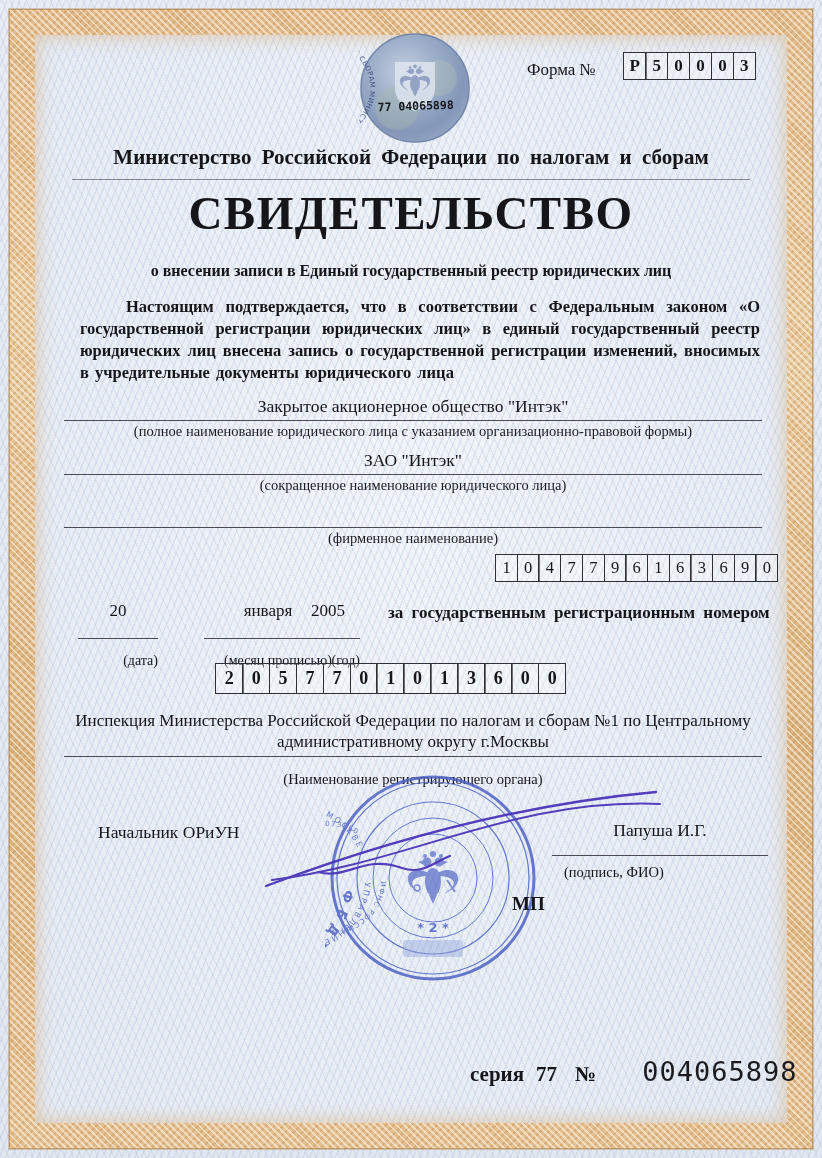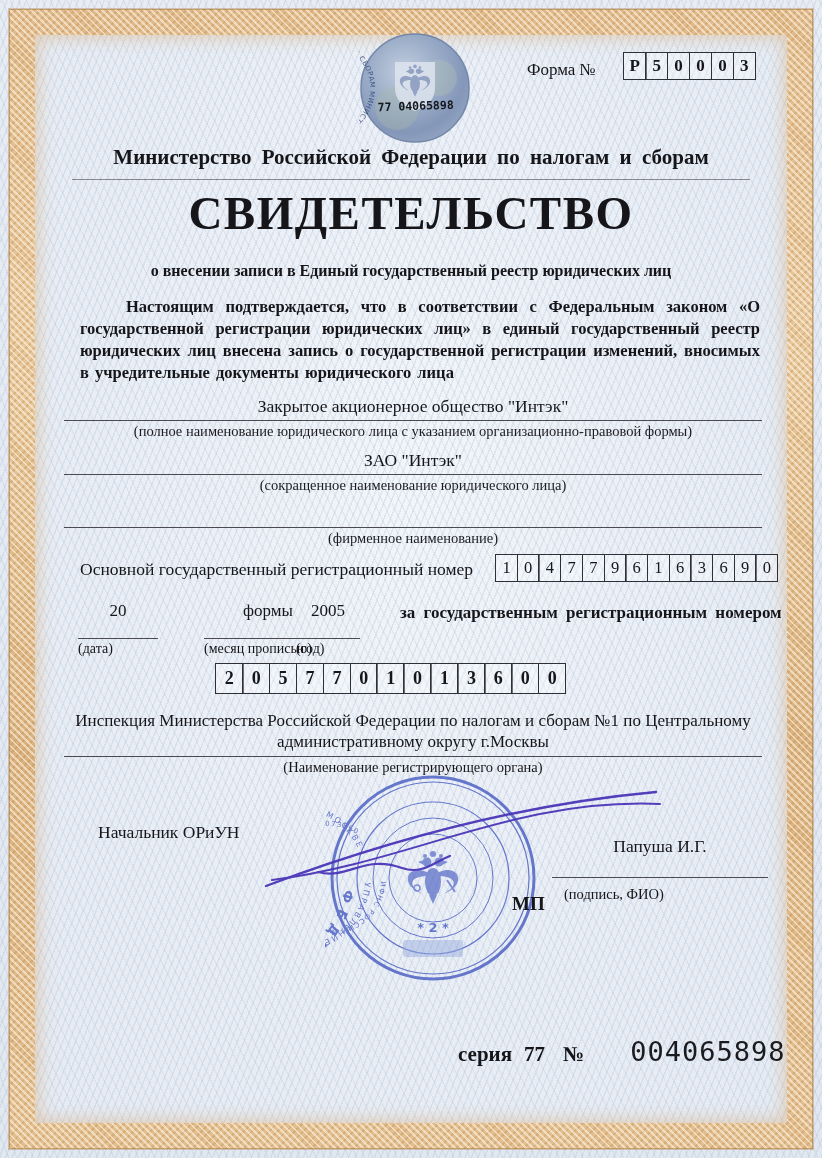--- a/index.html
+++ b/index.html
@@ -58,44 +58,44 @@
   .field{left:64px;right:60px;}
   .field .value{text-align:center;font-size:17.5px;min-height:22px;padding-bottom:2px;border-bottom:1px solid #4a4a52;}
   .field .caption{text-align:center;font-size:14.5px;margin-top:2px;color:#1c1c22;}
   .f1{top:396px;} .f2{top:450px;} .f3{top:503px;}
 
   .ogrn-label{left:80px;top:559px;font-size:17.5px;}
   .ogrn-boxes{left:495px;top:554px;}
 
   .dcol{position:absolute;}
   .dcol .value{text-align:center;font-size:17px;min-height:21px;padding-bottom:16px;border-bottom:1px solid #4a4a52;}
-  .dcol .caption{text-align:left;font-size:14px;margin-top:2px;}
+  .dcol .caption{text-align:right;font-size:14px;margin-top:14px;}
   .d1{left:78px;top:601px;width:80px;}
   .d2{left:204px;top:601px;width:128px;}
   .d3{left:296px;top:601px;width:64px;}
-  .grn-label{left:388px;top:603px;font-size:17px;font-weight:700;word-spacing:4px;margin-left:12px;}
+  .grn-label{left:388px;top:603px;font-size:17px;font-weight:700;word-spacing:4px;}
   .grn-boxes{left:215px;top:663px;}
 
   .authority{left:64px;right:60px;top:710px;}
   .authority .name{text-align:center;font-size:17px;line-height:21px;padding-bottom:4px;border-bottom:1px solid #4a4a52;}
-  .authority .caption{text-align:center;font-size:14.5px;margin-top:2px;}
+  .authority .caption{text-align:center;font-size:14.5px;margin-top:14px;}
 
   .signer-position{left:86px;top:822px;font-size:17.5px;margin-left:12px;}
   .stamp-wrap{left:325px;top:770px;}
   .mp-mark{left:512px;top:893px;font-size:19px;font-weight:700;}
   .sign-name{left:552px;right:54px;top:820px;}
-  .sign-name .name{text-align:center;font-size:17.5px;padding-bottom:20px;border-bottom:1px solid #4a4a52;margin-top:16px;}
+  .sign-name .name{text-align:center;font-size:17.5px;padding-bottom:14px;border-bottom:1px solid #4a4a52;}
   .sign-name .caption{font-size:14.5px;margin-top:8px;padding-left:12px;}
   .sig-ink{left:252px;top:776px;}
 
-  .series-row{left:458px;top:1036px;display:flex;align-items:baseline;}
+  .series-row{left:470px;top:1036px;display:flex;align-items:baseline;}
   .series-word{font-size:21px;font-weight:700;}
   .series-region{font-size:21px;font-weight:700;margin-left:12px;}
   .series-numero{font-size:21px;font-weight:700;margin-left:18px;}
-  .series-number{font-family:"DejaVu Sans Mono",monospace;font-size:27px;margin-left:46px;color:#1b1b1f;letter-spacing:1px;}
+  .series-number{font-family:"DejaVu Sans Mono",monospace;font-size:27px;margin-left:46px;color:#1b1b1f;letter-spacing:1px;margin-top:20px;}
 </style>
 </head>
 <body>
 
 <div class="page">
   <div class="ornate-border"></div>
   <div class="inner-page"></div>
 
   <div class="content">
 
@@ -155,21 +155,20 @@
     </div>
     <div class="abs field f2">
       <div class="value">ЗАО "Интэк"</div>
       <div class="caption">(сокращенное наименование юридического лица)</div>
     </div>
     <div class="abs field f3">
       <div class="value"></div>
       <div class="caption">(фирменное наименование)</div>
     </div>
 
-    <div class="abs ogrn-label">Основной государственный регистрационный номер</div>
     <div class="abs ogrn-boxes cellrow ogrn-cells">
         <span class="cell">1</span>
         <span class="cell">0</span>
         <span class="cell">4</span>
         <span class="cell">7</span>
         <span class="cell">7</span>
         <span class="cell">9</span>
         <span class="cell">6</span>
         <span class="cell">1</span>
         <span class="cell">6</span>
@@ -177,21 +176,21 @@
         <span class="cell">6</span>
         <span class="cell">9</span>
         <span class="cell">0</span>
       </div>
 
     <div class="dcol d1">
       <div class="value">20</div>
       <div class="caption">(дата)</div>
     </div>
     <div class="dcol d2">
-      <div class="value">формы</div>
+      <div class="value">января</div>
       <div class="caption">(месяц прописью)</div>
     </div>
     <div class="dcol d3">
       <div class="value">2005</div>
       <div class="caption">(год)</div>
     </div>
     <div class="abs grn-label">за государственным регистрационным номером</div>
 
     <div class="abs grn-boxes cellrow grn-cells">
         <span class="cell">2</span>

